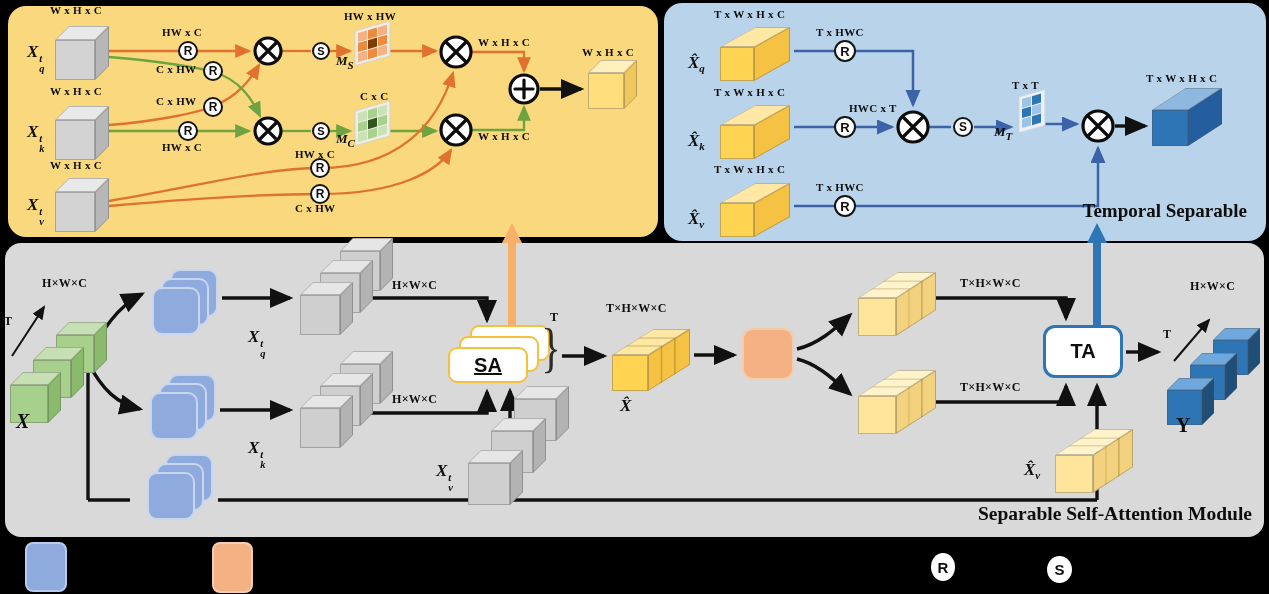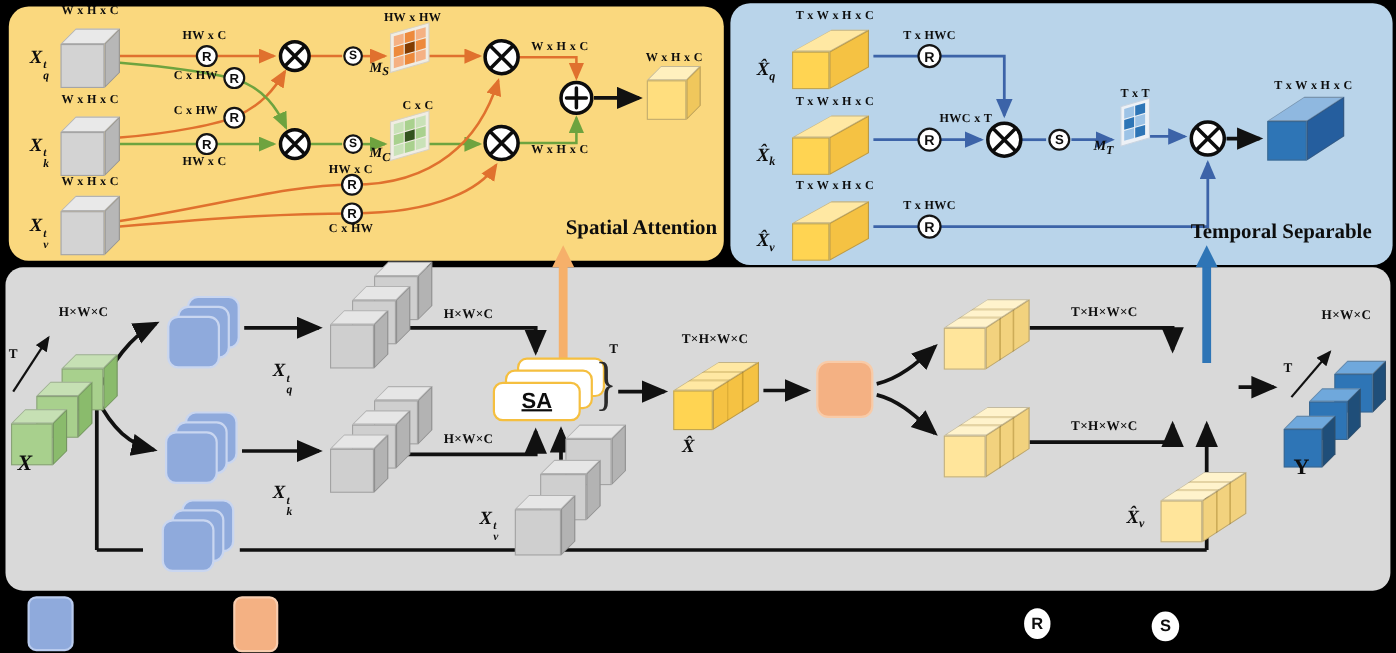--- a/index.html
+++ b/index.html
@@ -38,21 +38,21 @@
   .sastack b{position:absolute;width:80px;height:36px;border-radius:9px;background:#fff;
              border:2.5px solid #F5BF3F;box-sizing:border-box;display:flex;align-items:center;
              justify-content:center;font:600 20px "Liberation Sans",sans-serif;font-style:normal;}
   .tabox{position:absolute;left:1043px;top:325px;width:80px;height:53px;border-radius:12px;
          background:#fff;border:3px solid #2E75B6;box-sizing:border-box;display:flex;
          align-items:center;justify-content:center;font:600 20px "Liberation Sans",sans-serif;z-index:3;}
   .oblock{position:absolute;left:742px;top:328px;width:52px;height:52px;border-radius:11px;
           background:#F4B183;border:2px solid #F8CBA8;box-sizing:border-box;z-index:3;}
   
   .dim{position:absolute;font-weight:bold;font-size:11px;letter-spacing:.3px;white-space:nowrap;
-       text-align:center;z-index:3;}
+       text-align:left;z-index:3;}
   .dim.md{font-size:12px;}
   .ml{position:absolute;font-weight:bold;font-style:italic;font-size:17px;white-space:nowrap;z-index:3;}
   .ml .ss{display:inline-flex;flex-direction:column;font-size:10.5px;line-height:9.5px;
           vertical-align:-5px;margin-left:1px;}
   .ml sub{font-size:11px;}
   .ml.sm{font-size:13px;}
   .ml.bg{font-size:20px;}
   .ptitle{position:absolute;font-weight:bold;font-size:19px;white-space:nowrap;text-align:right;z-index:3;}
   .rc{position:absolute;border:2.2px solid #141414;border-radius:50%;background:#fff;display:flex;
       align-items:center;justify-content:center;font:bold 12px "Liberation Sans",sans-serif;
@@ -286,21 +286,20 @@
       <span>R</span>
     </div>
   <span class="dim" style="left:295px;top:202px;width:48px;">C x HW</span>
 
   <span class="dim" style="left:582px;top:46px;width:62px;">W x H x C</span>
   <div class="c3" style="left:588px;top:60px;--s:36px;--dx:13px;--dy:13px;--skx:-45deg;--sky:-45deg;--fc:#FFDE7E;--tc:#FFF0BE;--rc:#F0C75C;">
       <i class="ct"></i>
       <i class="cr"></i>
       <i class="cf"></i>
     </div>
-  <span class="ptitle" style="left:480px;top:197px;width:172px;">Spatial Attention</span>
 
   <span class="dim" style="left:714px;top:8px;width:90px;">T x W x H x C</span>
   <div class="c3" style="left:720px;top:27px;--s:34px;--dx:36px;--dy:20px;--skx:-61deg;--sky:-29deg;--fc:#FFD452;--tc:#FFE8A3;--rc:#F5C243;">
       <i class="ct"></i>
       <i class="cr"></i>
       <i class="cf"></i>
     </div>
   <span class="ml" style="left:688px;top:53px;"><span>X̂</span><sub>q</sub></span>
 
   <span class="dim" style="left:714px;top:86px;width:90px;">T x W x H x C</span>
@@ -470,20 +469,23 @@
       <i class="cf"></i>
     </div>
   <div class="c3 seg" style="left:858px;top:370px;--s:38px;--dx:40px;--dy:26px;--skx:-57deg;--sky:-33deg;--fc:#FFE59B;--tc:#FFF3CC;--rc:#F2D27E;">
       <i class="ct"></i>
       <i class="cr"></i>
       <i class="cf"></i>
     </div>
   <span class="dim md" style="left:960px;top:276px;width:88px;">T×H×W×C</span>
   <span class="dim md" style="left:960px;top:380px;width:88px;">T×H×W×C</span>
 
+  <div class="tabox">
+      <span>TA</span>
+    </div>
 
   <span class="ml" style="left:1024px;top:460px;"><span>X̂</span><sub>v</sub></span>
   <div class="c3 seg" style="left:1055px;top:429px;--s:38px;--dx:40px;--dy:26px;--skx:-57deg;--sky:-33deg;--fc:#FFE59B;--tc:#FFF3CC;--rc:#F2D27E;">
       <i class="ct"></i>
       <i class="cr"></i>
       <i class="cf"></i>
     </div>
 
   <span class="dim md" style="left:1163px;top:327px;width:16px;">T</span>
   <span class="dim md" style="left:1190px;top:279px;width:68px;">H×W×C</span>
@@ -497,20 +499,21 @@
       <i class="cr"></i>
       <i class="cf"></i>
     </div>
   <div class="c3" style="left:1167px;top:378px;--s:35px;--dx:12px;--dy:12px;--skx:-45deg;--sky:-45deg;--fc:#2E75B6;--tc:#6FA8DC;--rc:#1F4E79;">
       <i class="ct"></i>
       <i class="cr"></i>
       <i class="cf"></i>
     </div>
   <span class="ml bg" style="left:1176px;top:414px;font-style:normal;">Y</span>
 
+  <span class="ptitle" style="left:950px;top:503px;width:302px;font-size:19.5px;">Separable Self-Attention Module</span>
 
   <div class="lsq" style="left:25px;top:542px;width:42px;height:50px;background:#8FAADC;border:2px solid #B9CBEE;"></div>
   <div class="lsq" style="left:212px;top:542px;width:41px;height:51px;background:#F4B183;border:2px solid #F8CDAF;"></div>
   <div class="rc leg" style="left:931px;top:553px;width:24px;height:28px;">
       <span>R</span>
     </div>
   <div class="rc leg" style="left:1047px;top:556px;width:25px;height:27px;">
       <span>S</span>
     </div>
 

